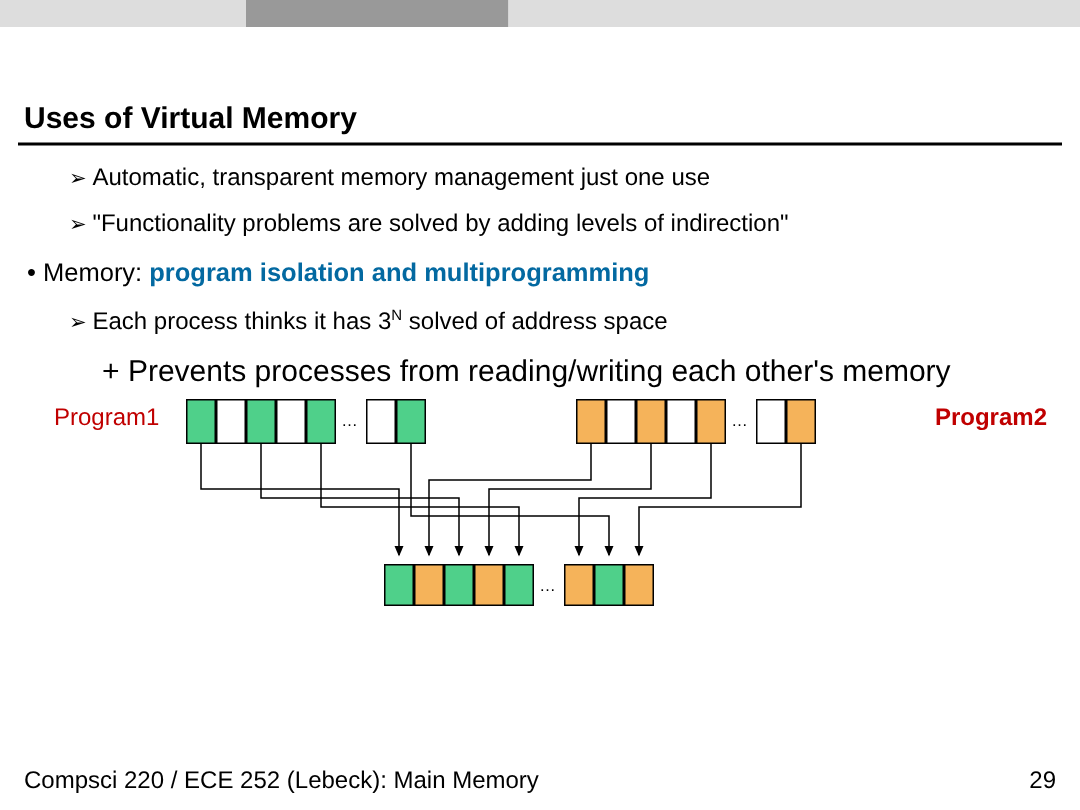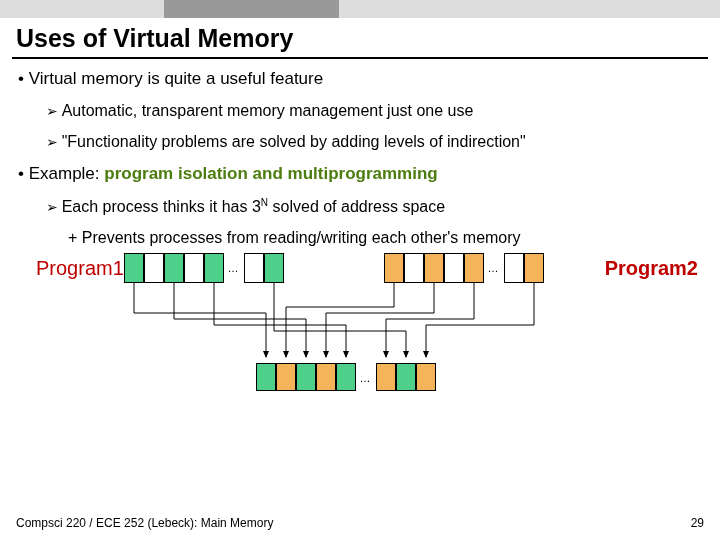--- a/index.html
+++ b/index.html
@@ -9,80 +9,77 @@
     background: #fff; color: #000;
     position: relative; overflow: hidden;
   }
   .topbar { width: 100%; height: 18px; }
   .topbar .seg { display: inline-block; height: 18px; vertical-align: top; }
   .seg1 { width: 164px; background: #ddd; }
   .seg2 { width: 175px; background: #999; }
   .seg3 { width: calc(100% - 339px); background: #ddd; }
   .title {
     font-family: "Trebuchet MS", Verdana, sans-serif;
-    font-size: 25px; padding: 6px 16px 2px 16px;
+    font-size: 20px; padding: 6px 16px 2px 16px; margin-top: 44px;
   }
   .rule { border: none; border-top: 2px solid #000; margin: 2px 12px 10px 12px; }
   .content { padding: 0 18px; font-size: 17px; }
   ul.top { list-style: none; }
   ul.top > li { margin-bottom: 4px; }
   ul.top > li::before { content: "• "; }
   ul.sub { list-style: none; padding-left: 28px; margin: 2px 0 8px 0; font-size: 16px; }
   ul.sub > li { margin: 13px 0; }
   ul.sub > li::before { content: "➢ "; font-size: 14px; }
-  ul.subsub { list-style: none; padding-left: 50px; font-size: 16px; }
+  ul.subsub { list-style: none; padding-left: 50px; font-size: 20px; }
   ul.subsub > li::before { content: "+ "; }
   .red { color: #c00000; }
-  .redb { color: #4d7c0f; font-weight: bold; }
+  .redb { color: #0369a1; font-weight: bold; }
   .sup { font-size: 10px; vertical-align: super; }
   .diagram { position: relative; width: 100%; height: 170px; margin-top: 6px; }
-  .label { position: absolute; font-size: 20px; color: #c00000; top: 4px; }
+  .label { position: absolute; font-size: 16px; color: #c00000; top: 4px; }
   .labelL { left: 18px; }
   .labelR { right: 4px; font-weight: bold; }
   .strip { position: absolute; display: flex; top: 0; }
   .stripL { left: 106px; }
   .stripR { left: 366px; }
   .cell {
     width: 20px; height: 30px; border: 1px solid #000; background: #fff;
   }
   .cellG { background: #4fd08a; }
   .cellO { background: #f5b35a; }
   .dots { width: 20px; height: 30px; border: none; display: flex;
           align-items: center; justify-content: center; font-size: 11px;
           letter-spacing: 2px; }
   .bottomStrip { position: absolute; left: 238px; top: 110px; display: flex; }
   .bcell { width: 20px; height: 28px; border: 1px solid #000; background: #4fd08a; }
   .bcell2 { background: #f5b35a; }
   svg.arrows { position: absolute; left: 0; top: 0; width: 720px; height: 170px; pointer-events: none; }
   .footer {
     position: absolute; bottom: 10px; left: 16px; right: 16px;
-    font-size: 12px; display: flex; justify-content: space-between;
+    font-size: 16px; display: flex; justify-content: space-between;
   }
 </style>
 </head>
 <body>
 
 <div class="topbar">
   <span class="seg seg1"></span><span class="seg seg2"></span><span class="seg seg3"></span>
 </div>
 
 <h1 class="title">Uses of Virtual Memory</h1>
 <hr class="rule">
 
 <div class="content">
-  <ul class="top">
-    <li>Virtual memory is quite a useful feature</li>
-  </ul>
   <ul class="sub">
     <li>Automatic, transparent memory management just one use</li>
     <li>"Functionality problems are solved by adding levels of indirection"</li>
   </ul>
   <ul class="top">
     <li>
-      <span>Example: </span><span class="redb">program isolation and multiprogramming</span>
+      <span>Memory: </span><span class="redb">program isolation and multiprogramming</span>
     </li>
   </ul>
   <ul class="sub">
     <li>
       <span>Each process thinks it has 3</span><span class="sup">N</span><span> solved of address space</span>
     </li>
   </ul>
   <ul class="subsub">
     <li>Prevents processes from reading/writing each other's memory</li>
   </ul>

